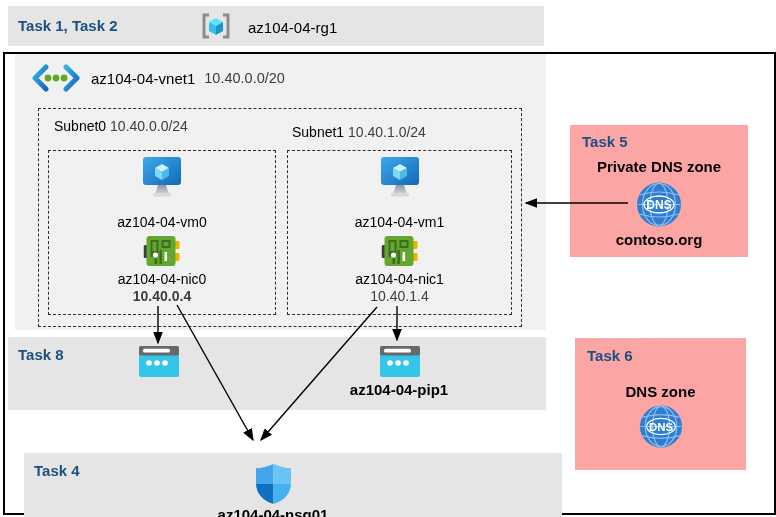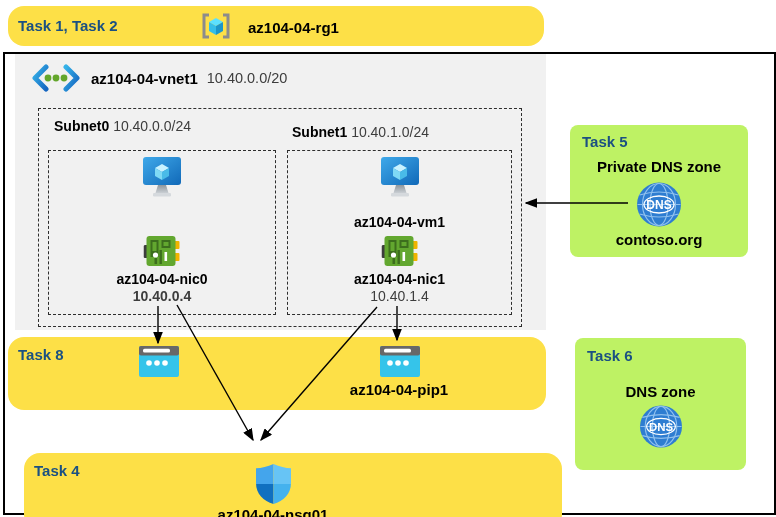--- a/index.html
+++ b/index.html
@@ -1,41 +1,41 @@
 <!DOCTYPE html>
 <html><head>
 <meta charset="utf-8">
 <style>
   html,body{margin:0;padding:0;}
   body{
     width:776px;height:517px;position:relative;background:#fff;
     font-family:"Liberation Sans",sans-serif;overflow:hidden;
   }
   .abs{position:absolute;}
-  .band{background:#fde047;border-radius:16px;}
+  .band{background:#e5e5e5;}
   .task-heading{font-weight:700;font-size:15px;color:#1b5082;}
-  .res-name{font-weight:700;font-size:14px;color:#000;}
+  .res-name{font-weight:400;font-size:14px;color:#000;}
   .res-name-lg{font-weight:700;font-size:15px;color:#000;}
   .plain{font-weight:400;font-size:14px;color:#3d3d3d;}
   .center{text-align:center;left:0;right:0;}
   .main-frame{
     left:3px;top:52px;width:769px;height:459px;
     border:2px solid #000;background:#fff;
   }
   .vnet-fill{left:15px;top:54px;width:531px;height:276px;background:#f1f1f1;}
   .vnet-head{left:30px;top:63px;height:30px;display:flex;align-items:center;gap:9px;}
   .vnet-head .res-name{font-size:15px;}
   .vnet-head .plain{font-size:14.5px;}
   .dashed{border:1.5px dashed #2e2e2e;background:transparent;}
   .subnets-outer{left:38px;top:108px;width:482px;height:217px;}
   .subnet-label{font-size:14px;white-space:nowrap;}
   .subnet-label .res-name{font-size:14px;}
   .subnet-inner{width:226px;height:163px;}
   .icon-c{left:50%;transform:translateX(-50%);}
-  .card{background:#bef264;border-radius:8px;}
+  .card{background:#fca5a5;}
   .overlay{left:0;top:0;width:776px;height:517px;pointer-events:none;z-index:6;}
   svg{display:block;}
 </style>
 </head>
 <body>
 
 <svg width="0" height="0" style="position:absolute">
   <defs>
     <linearGradient id="gMon" x1="0" y1="0" x2="1" y2="1">
       <stop offset="0" stop-color="#3fa9ea"></stop>
@@ -94,20 +94,21 @@
   <span class="abs icon-c" style="top:6px;">
     <svg width="38" height="41" viewBox="0 0 38 41">
       <rect x="0" y="0" width="38" height="28" rx="3" fill="url(#gMon)"></rect>
       <polygon points="19,7 26,11 19,15 12,11" fill="#c8f2ff"></polygon>
       <polygon points="12,11 19,15 19,23 12,19" fill="#7fd9f5"></polygon>
       <polygon points="26,11 19,15 19,23 26,19" fill="#49bbe8"></polygon>
       <polygon points="15,28 23,28 25.5,36 12.5,36" fill="url(#gStand)"></polygon>
       <rect x="10" y="36" width="18" height="3.4" rx="1.2" fill="#d5d9dd"></rect>
     </svg>
   </span>
+  <div class="abs center res-name" style="top:63px;">az104-04-vm0</div>
   <span class="abs icon-c" style="top:85px;">
     <svg width="37" height="31" viewBox="0 0 37 31">
       <rect x="0" y="9" width="5" height="13" rx="1.5" fill="#3d3d3d"></rect>
       <rect x="30" y="5" width="6" height="8" rx="1" fill="#f0b400"></rect>
       <rect x="30" y="17" width="6" height="8" rx="1" fill="#f0b400"></rect>
       <rect x="3" y="0" width="29" height="30" rx="3" fill="#62a72f"></rect>
       <rect x="7" y="4" width="8" height="17" fill="#3c6e1d"></rect>
       <rect x="9" y="6" width="4" height="9" fill="#62a72f"></rect>
       <rect x="18" y="4" width="9" height="8" fill="#3c6e1d"></rect>
       <rect x="20" y="6" width="5" height="4" fill="#62a72f"></rect>

